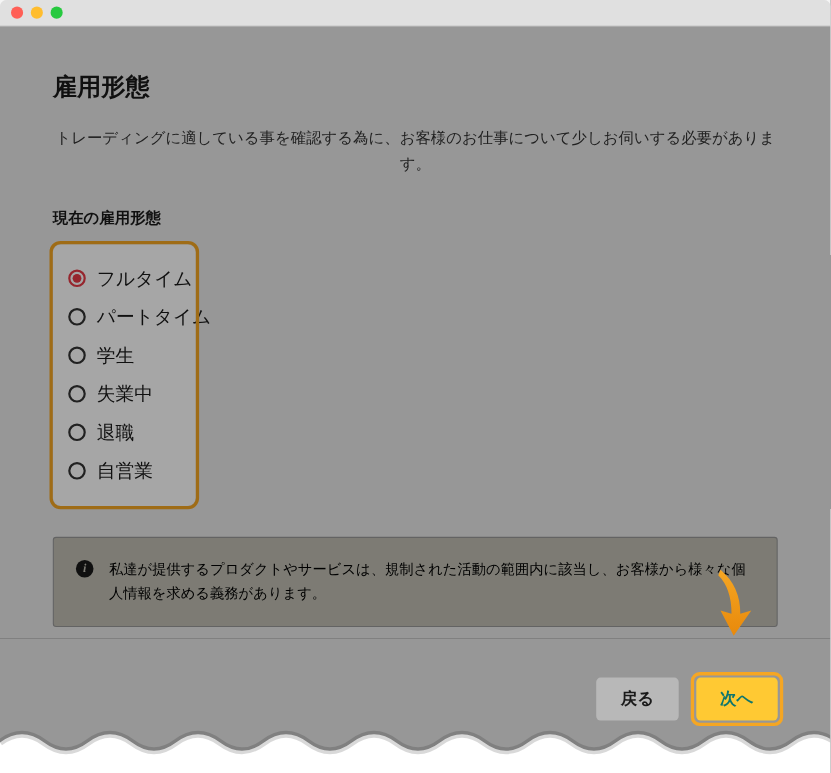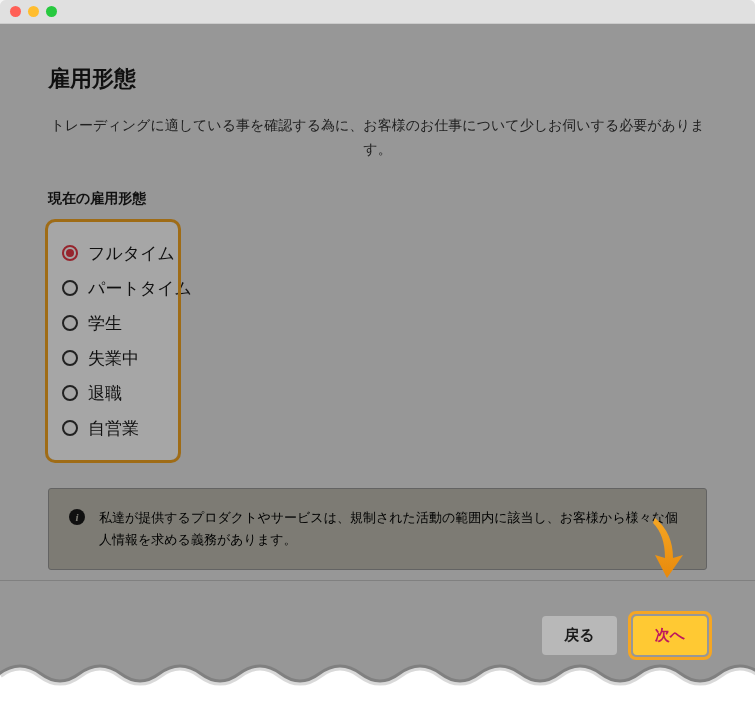--- a/index.html
+++ b/index.html
@@ -173,21 +173,21 @@
       border: none;
       cursor: pointer;
       margin-top: 17px;
     }
     .btn-back {
       background: #b8b8b8;
       color: #1a1a1a;
     }
     .btn-next {
       background: #ffc933;
-      color: #be185d;
+      color: #0f766e;
       position: relative;
     }
     .btn-next-highlight {
       position: absolute;
       top: -5px;
       left: -5px;
       right: -5px;
       bottom: -5px;
       border: 3px solid #f5a623;
       border-radius: 8px;

